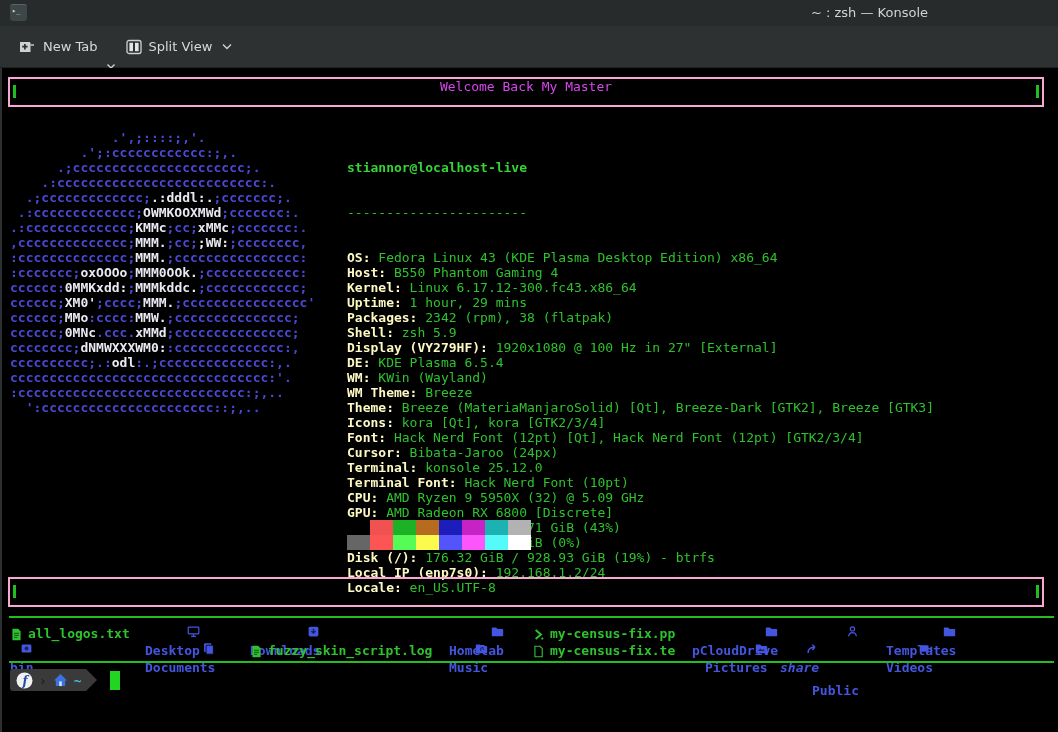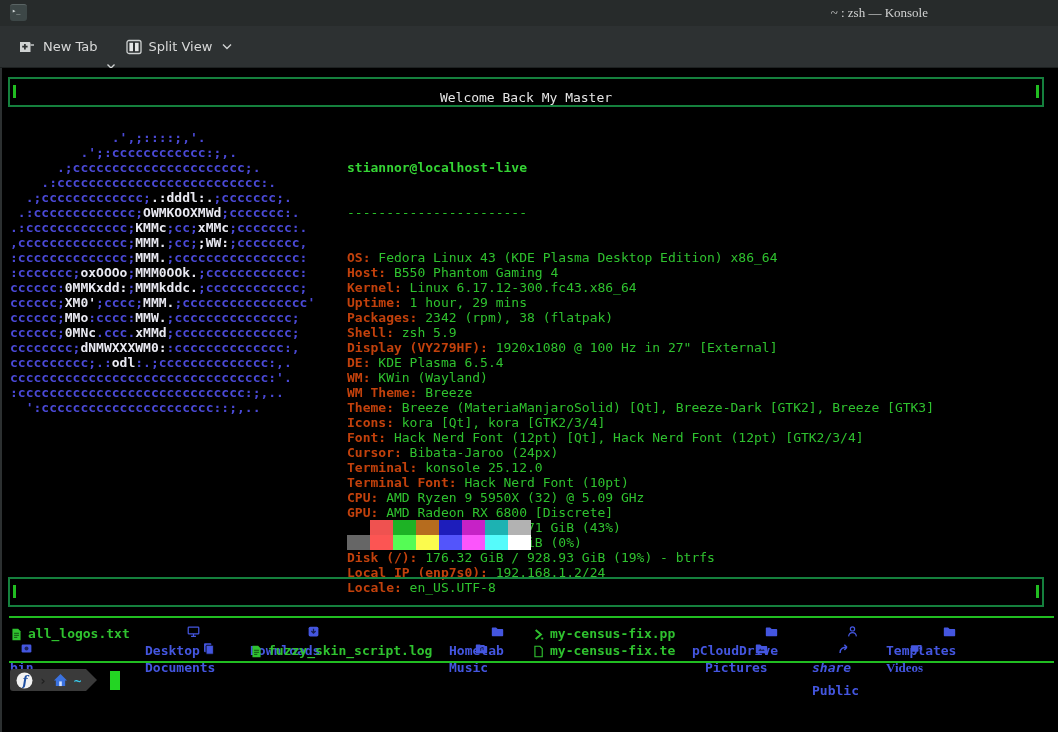--- a/index.html
+++ b/index.html
@@ -5,50 +5,50 @@
   html,body{margin:0;padding:0;background:#000;}
   body{width:1058px;height:732px;overflow:hidden;font-family:"DejaVu Sans",sans-serif;}
   .window{position:relative;width:1058px;height:732px;background:#000;}
 
   
   .titlebar{position:absolute;top:0;left:0;right:0;height:26px;background:#272b2b;}
   .app-icon{position:absolute;left:10px;top:4px;width:17px;height:17px;background:#3d4747;
     border-radius:3px;border-top:1px solid #5a6464;box-sizing:border-box;
     color:#cfd6d6;font-family:"DejaVu Sans Mono",monospace;font-size:7px;line-height:8px;
     padding-left:2px;padding-top:2px;}
-  .win-title{position:absolute;top:5px;right:130px;color:#d2d3d3;font-size:13px;font-family:Liberation Serif, serif;}
+  .win-title{position:absolute;top:5px;right:130px;color:#d2d3d3;font-size:13px;}
 
   
   .toolbar{position:absolute;top:26px;left:0;right:0;height:42px;background:#2d3132;
     border-bottom:1px solid #1d2121;box-sizing:border-box;display:flex;align-items:center;gap:28px;padding-left:18px;}
   .tb-btn{display:flex;align-items:center;gap:7px;color:#d8d9d9;font-size:13px;position:relative;cursor:default;}
   .tb-btn svg{display:block;}
   .tb-caret{margin-left:2px;}
   .newtab-caret{position:absolute;left:88px;top:24px;}
 
   
   .terminal{position:absolute;top:68px;left:0;right:0;bottom:0;background:#000;
     font-family:"DejaVu Sans Mono",monospace;font-size:13px;line-height:15px;
     border-left:2px solid #2c3031;box-sizing:border-box;}
 
-  .banner{position:absolute;left:6px;width:1032px;height:26px;border:2px solid #15803d;
-    display:flex;align-items:flex-end;justify-content:center;color:#e5e5e5;font-size:13px;}
+  .banner{position:absolute;left:6px;width:1032px;height:26px;border:2px solid #f9a8d4;
+    display:flex;align-items:flex-start;justify-content:center;color:#d946ef;font-size:13px;}
   .banner .tickL,.banner .tickR{position:absolute;top:6px;width:3px;height:13px;background:#21bd21;}
   .banner .tickL{left:3px;} .banner .tickR{right:3px;}
   .banner-welcome{top:9px;}
   .banner-homedir{top:509px;}
 
   .ascii-art{position:absolute;left:8px;top:62px;white-space:pre;font-weight:bold;color:#4a49d6;}
   .seg-b{color:#4a49d6;} .seg-w{color:#e9e9f2;}
 
   .ff-info{position:absolute;left:345px;top:62px;white-space:pre;}
   .ff-line{height:15px;}
   .ff-user{color:#35d435;font-weight:bold;}
   .ff-sep{color:#28c028;}
-  .ff-label{color:#c2410c;font-weight:bold;}
+  .ff-label{color:#fef9c3;font-weight:bold;}
   .ff-value{color:#2fc22f;}
 
   .palette{position:absolute;left:345px;top:452px;}
   .pal-row{display:flex;height:15px;}
   .pal-sw{width:23px;height:15px;}
 
   .rule{position:absolute;left:7px;width:1045px;height:2px;background:#21bd21;}
   .rule-top{top:548px;} .rule-bottom{top:593px;}
 
   .cell{position:absolute;height:16px;display:flex;align-items:flex-end;gap:5px;font-weight:bold;}
@@ -270,33 +270,33 @@
             <use href="#sym-folder-image"></use>
           </svg>
           <span>Pictures</span>
         </div>
         <div class="cell dir" style="left: 810px; top: 557px; gap: 45px;">
           <svg class="licon">
             <use href="#sym-person"></use>
           </svg>
           <span>Public</span>
         </div>
-        <div class="cell dir" style="left: 810px; top: 574px; font-style: italic;">
+        <div class="cell dir" style="left: 778px; top: 574px; font-style: italic;">
           <svg class="licon">
             <use href="#sym-share"></use>
           </svg>
           <span>share</span>
         </div>
         <div class="cell dir" style="left: 884px; top: 557px;">
           <svg class="licon">
             <use href="#sym-folder"></use>
           </svg>
           <span>Templates</span>
         </div>
-        <div class="cell dir" style="left: 884px; top: 574px; font-family: Liberation Serif, serif;">
+        <div class="cell dir" style="left: 884px; top: 574px;">
           <svg class="licon">
             <use href="#sym-video"></use>
           </svg>
           <span>Videos</span>
         </div>
       </div>
     <div class="rule rule-bottom"></div>
 
     <div class="prompt">
       <div class="pill">

